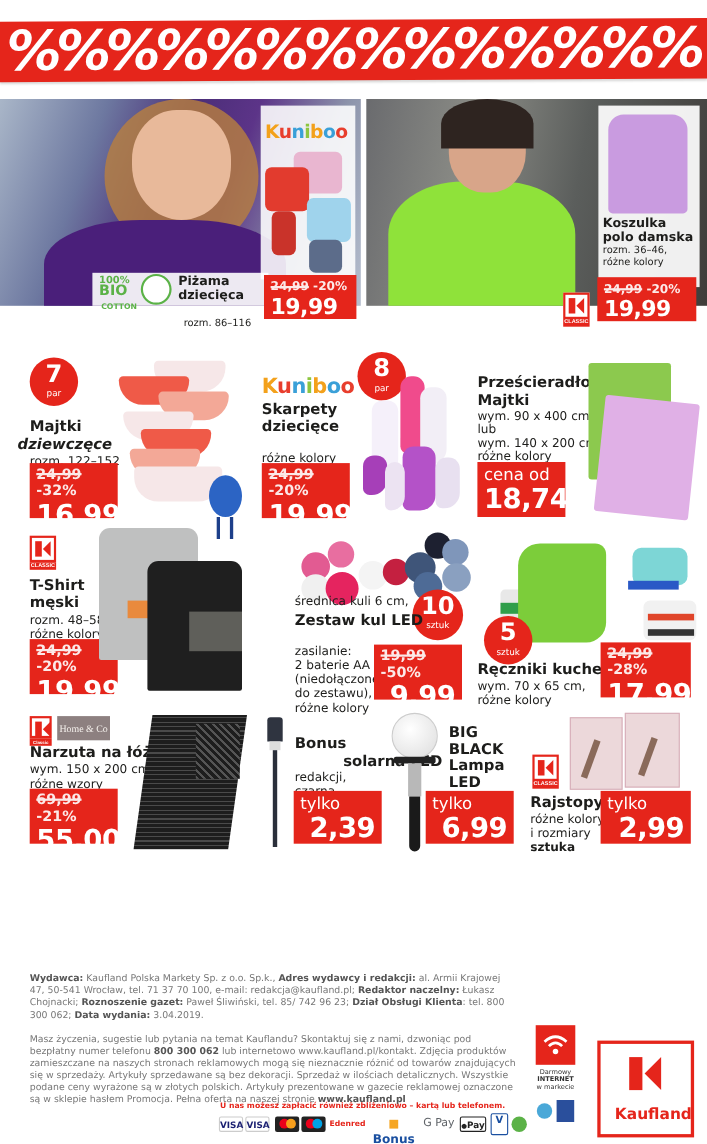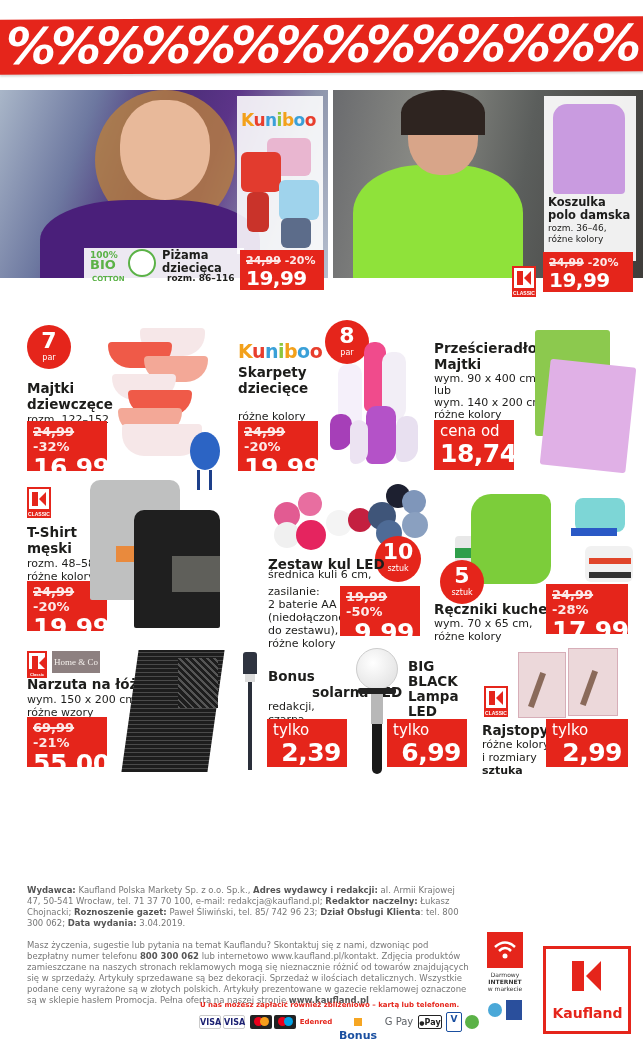--- a/index.html
+++ b/index.html
@@ -121,21 +121,21 @@
 </div>
 
 <div class="abs bio-panel">
   <div class="abs bio-text" style="left:6px;top:3px;font-size:9px;">100%</div>
   <div class="abs bio-text" style="left:6px;top:11px;font-size:13px;">BIO</div>
   <div class="abs bio-circle" style="left:44px;top:1px;"></div>
   <div class="abs pname" style="left:78px;top:1px;font-size:11.5px;line-height:13px;">Piżama</div>
   <div class="abs pname" style="left:78px;top:14px;font-size:11.5px;line-height:13px;">dziecięca</div>
 </div>
 <div class="abs bio-text" style="left:92px;top:276px;font-size:7px;color:#5bb247;">COTTON</div>
-<div class="abs pdesc" style="left:167px;top:272px;font-size:9px;font-weight:bold;">rozm. 86–116</div>
+<div class="abs pdesc" style="left:167px;top:288px;font-size:9px;">rozm. 86–116</div>
 
 <div class="abs tag" style="left:240px;top:250px;width:84px;height:40px;">
   <div class="old" style="font-size:11px;"><s>24,99</s> <span>-20%</span></div>
   <div class="new" style="font-size:20px;line-height:20px;">19,99</div>
 </div>
 
 <div class="abs hero hero-right">
   <div class="abs woman-shirt"></div>
   <div class="abs woman-head"></div>
   <div class="abs woman-hair"></div>
@@ -153,21 +153,21 @@
 <div class="abs tag" style="left:543px;top:252px;width:90px;height:40px;">
   <div class="old" style="font-size:11px;"><s>24,99</s> <span>-20%</span></div>
   <div class="new" style="font-size:20px;line-height:20px;">19,99</div>
 </div>
 
 <div class="abs count" style="left:27px;top:325px;width:44px;height:44px;">
   <span class="num">7</span>
     <span class="unit">par</span>
 </div>
 <div class="abs pname" style="left:27px;top:380px;">Majtki</div>
-<div class="abs pname" style="left:27px;top:396px;">dziewczęce</div>
+<div class="abs pname" style="left:16px;top:396px;font-style:italic;">dziewczęce</div>
 <div class="abs pdesc" style="left:27px;top:413px;">rozm. 122–152</div>
 <div class="abs tag" style="left:27px;top:421px;width:80px;height:50px;">
   <div class="old"><s>24,99</s> <span>-32%</span></div>
   <div class="new">16,99</div>
 </div>
 <div class="abs" style="left:108px;top:328px;width:104px;height:130px;">
   <div class="img-shape briefs" style="left:32px;top:0;width:65px;height:28px;background:#f6e7e8;"></div>
   <div class="img-shape briefs" style="left:0;top:14px;width:64px;height:26px;background:#ef5a48;"></div>
   <div class="img-shape briefs" style="left:36px;top:28px;width:64px;height:26px;background:#f3a897;"></div>
   <div class="img-shape briefs" style="left:4px;top:46px;width:64px;height:26px;background:#f6e7e8;"></div>
@@ -251,21 +251,21 @@
   <div class="img-shape ball" style="left:118px;top:4px;width:24px;height:24px;background:#1d2030;"></div>
   <div class="img-shape ball" style="left:134px;top:10px;width:24px;height:24px;background:#7f96ba;"></div>
   <div class="img-shape ball" style="left:108px;top:40px;width:26px;height:26px;background:#4e6b96;"></div>
   <div class="img-shape ball" style="left:134px;top:32px;width:26px;height:26px;background:#8aa0c0;"></div>
 </div>
 <div class="abs count" style="left:375px;top:536px;width:46px;height:46px;">
   <span class="num">10</span>
     <span class="unit">sztuk</span>
 </div>
 <div class="abs pname" style="left:268px;top:556px;">Zestaw kul LED</div>
-<div class="abs pdesc" style="left:268px;top:568px;">średnica kuli 6 cm,</div>
+<div class="abs pdesc" style="left:268px;top:540px;">średnica kuli 6 cm,</div>
 <div class="abs pdesc" style="left:268px;top:585px;">zasilanie:</div>
 <div class="abs pdesc" style="left:268px;top:598px;">2 baterie AA</div>
 <div class="abs pdesc" style="left:268px;top:611px;">(niedołączone</div>
 <div class="abs pdesc" style="left:268px;top:624px;">do zestawu),</div>
 <div class="abs pdesc" style="left:268px;top:637px;">różne kolory</div>
 <div class="abs tag" style="left:340px;top:586px;width:80px;height:50px;">
   <div class="old"><s>19,99</s> <span>-50%</span></div>
   <div class="new" style="text-align:right;">9,99</div>
 </div>
 
@@ -394,14 +394,14 @@
   <div>Darmowy</div>
   <div style="font-weight:bold;">INTERNET</div>
   <div>w markecie</div>
 </div>
 <div class="abs" style="left:488px;top:1003px;width:14px;height:14px;border-radius:50%;background:#4aa8d8;"></div>
 <div class="abs" style="left:506px;top:1000px;width:16px;height:20px;background:#2a4f9c;"></div>
 
 <div class="abs kaufland-box">
   <div class="abs" style="left:26px;top:12px;width:12px;height:30px;background:#e5251b;"></div>
   <div class="abs" style="left:40px;top:12px;width:0;height:0;border-top:15px solid transparent;border-bottom:15px solid transparent;border-right:15px solid #e5251b;"></div>
-  <div class="abs" style="left:0;top:56px;width:83px;text-align:center;color:#e5251b;font-weight:bold;font-size:14px;font-family:'DejaVu Sans',sans-serif;">Kaufland</div>
+  <div class="abs" style="left:0;top:56px;width:83px;text-align:right;color:#e5251b;font-weight:bold;font-size:14px;font-family:'DejaVu Sans',sans-serif;">Kaufland</div>
 </div>
 
 </body></html>

